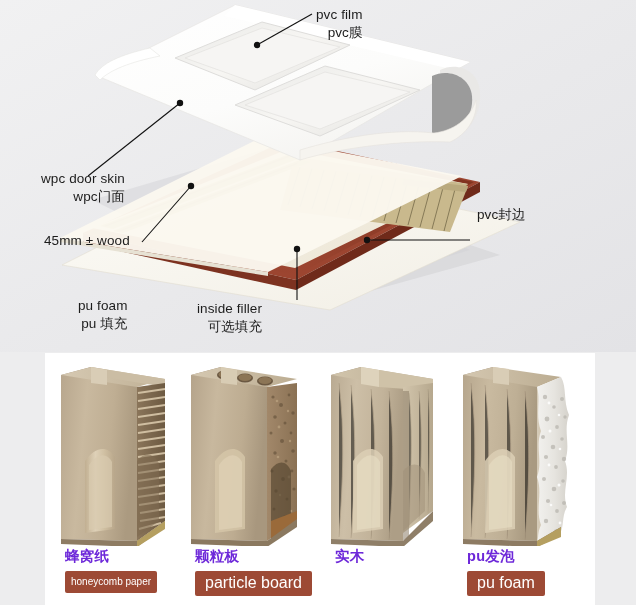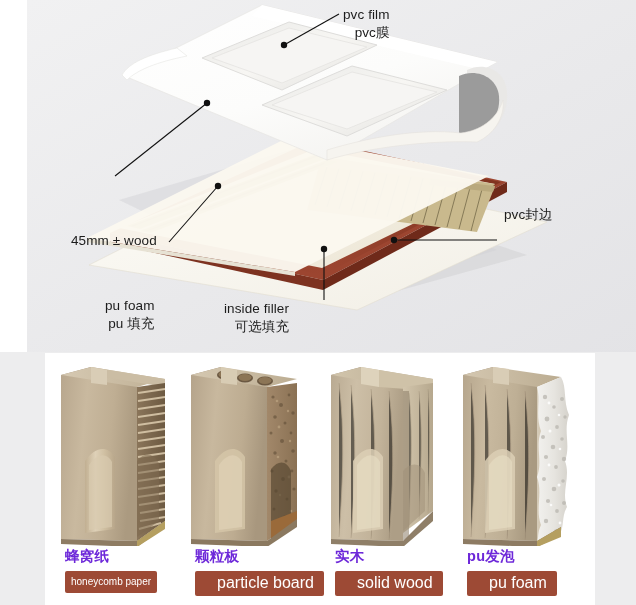--- a/index.html
+++ b/index.html
@@ -20,21 +20,20 @@
     overflow: hidden;
   }
   
   #diagram-section {
     position: absolute;
     left: 0;
     top: 0;
     width: 552px;
     height: 352px;
     background: linear-gradient(135deg, #efeff0 0%, #eaeaec 45%, #e6e6e8 100%);
-    margin-left: 27px;
   }
   #diagram-svg {
     position: absolute;
     left: 0;
     top: 0;
   }
   .callout {
     position: absolute;
     color: #1c1c1c;
     font-size: 13.5px;
@@ -97,21 +96,21 @@
     font-size: 13px;
     line-height: 15px;
     white-space: nowrap;
   }
   .sample-badge.wide {
     font-size: 10px;
   }
   .sample-badge.big {
     font-size: 16px;
     line-height: 18px;
-    padding: 3px 10px 4px 22px;
+    padding: 3px 10px 4px 10px;
   }
 </style>
 </head>
 <body>
 
 <div id="page">
 
   <div id="diagram-section">
 
     <svg id="diagram-svg" width="636" height="352" viewBox="0 0 636 352">
@@ -250,20 +249,24 @@
         <circle cx="297" cy="249" r="3.2"></circle>
         <circle cx="367" cy="240" r="3.2"></circle>
       </g>
     </svg>
 
     <div class="callout" style="left:316px; top:6px;">
       <span>pvc film</span>
       <span class="cn">pvc膜</span>
     </div>
 
+    <div class="callout" style="left:41px; top:170px;">
+      <span>wpc door skin</span>
+      <span class="cn">wpc门面</span>
+    </div>
 
     <div class="callout" style="left:44px; top:232px;">
       <span>45mm ± wood</span>
     </div>
 
     <div class="callout" style="left:78px; top:297px;">
       <span>pu foam</span>
       <span class="cn">pu 填充</span>
     </div>
 
@@ -458,21 +461,20 @@
             <path d="M 84,32 C 88,70 86,110 84,166"></path>
             <path d="M 94,30 C 98,68 96,108 94,158"></path>
             <path d="M 103,28 C 106,66 104,106 103,152"></path>
           </g>
 
           <polygon points="78,30 84,30 84,176 78,180" fill="#8d7e67" opacity="0.55"></polygon>
           <path d="M 78,110 C 86,100 96,102 100,112 L 100,150 L 78,170 Z" fill="#9f9078" opacity="0.5"></path>
           <polygon points="6,178 78,180 108,150 108,160 78,186 6,183" fill="#8f7f68"></polygon>
         </svg>
         <div class="sample-cn">实木</div>
-        <div class="sample-badge big">solid wood</div>
       </div>
 
       <div class="sample" style="left:412px;">
         <svg class="sample-art" viewBox="0 0 128 185">
           <defs>
             <linearGradient id="w4face" x1="0" y1="0" x2="1" y2="0.2">
               <stop offset="0%" stop-color="#b6a68d"></stop>
               <stop offset="35%" stop-color="#c9baa0"></stop>
               <stop offset="72%" stop-color="#beaf95"></stop>
               <stop offset="100%" stop-color="#a99a81"></stop>

